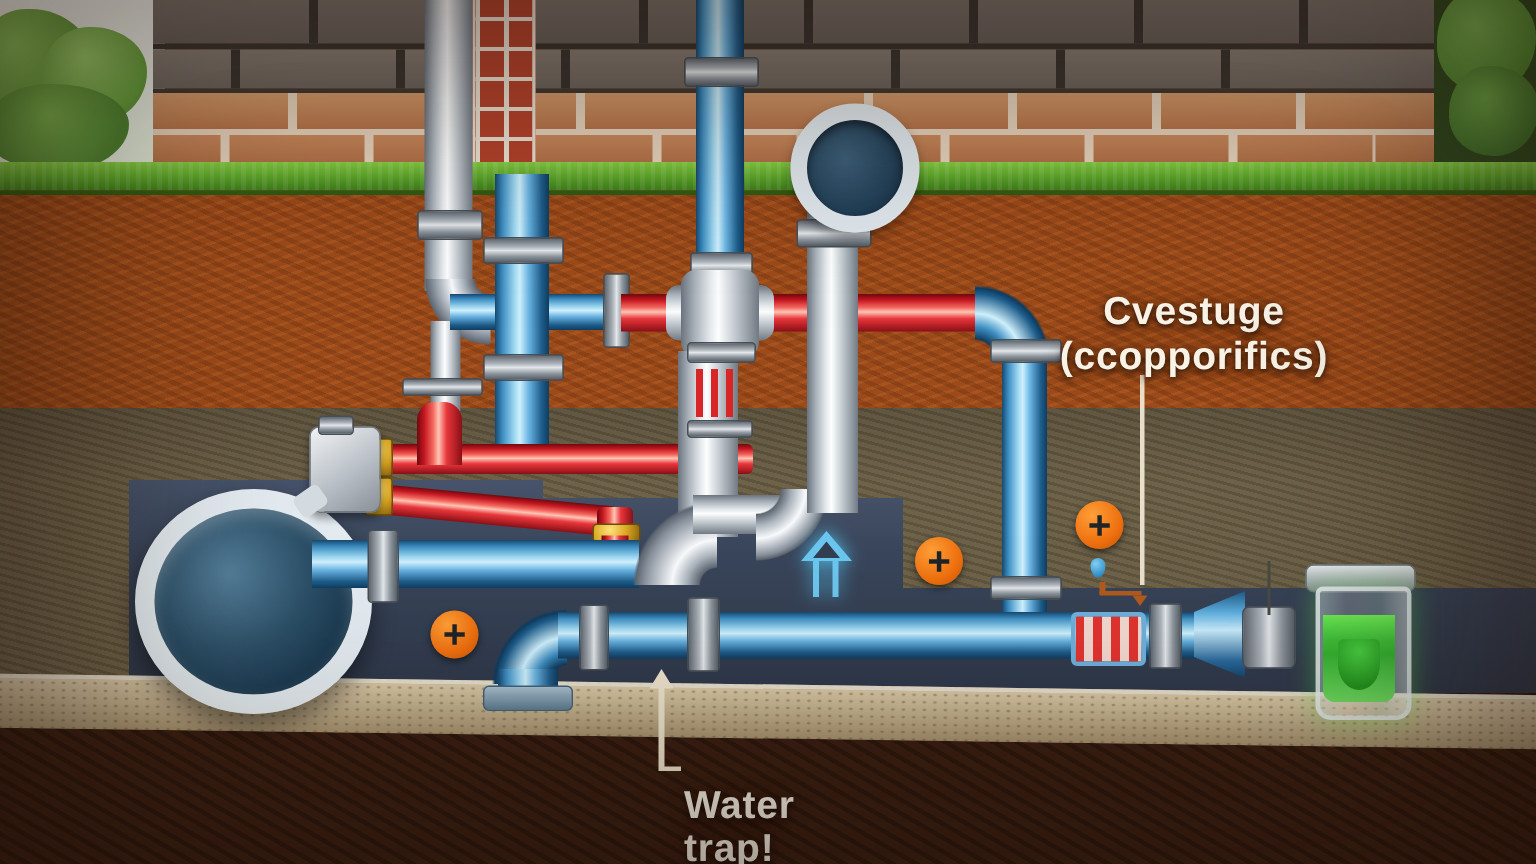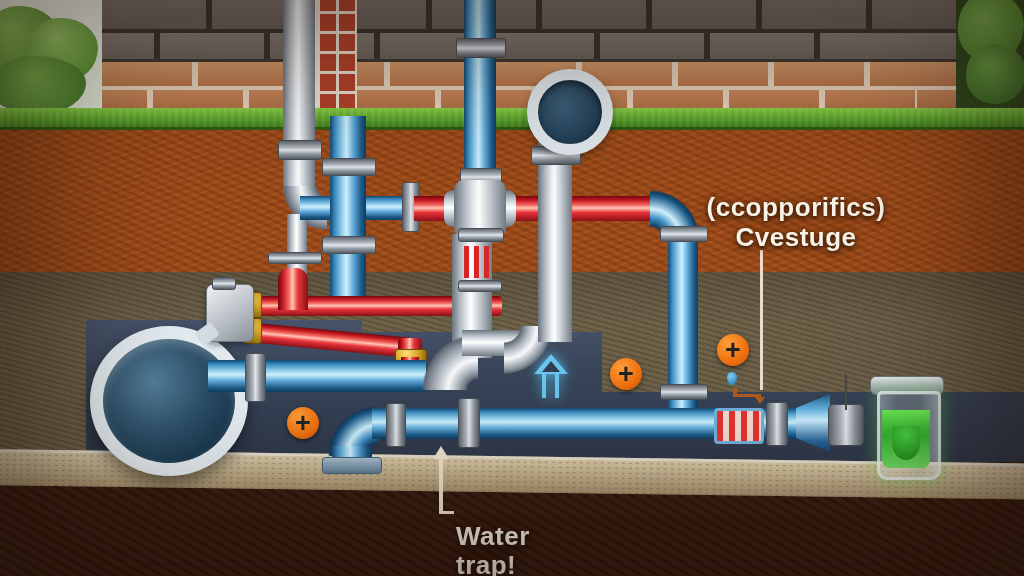--- a/index.html
+++ b/index.html
@@ -150,22 +150,22 @@
     <div class="abs" style="left:22px;top:50px;width:28px;height:34px;background:radial-gradient(circle at 50% 25%,#49d343,#23971f 80%);border-radius:4px 4px 50% 50%;"></div>
   </div>
 
   <div class="abs" style="left:727px;top:372px;width:10px;height:13px;background:radial-gradient(circle at 35% 30%,#7fd0f4,#1677b4);border-radius:50% 50% 50% 50%/38% 38% 62% 62%;"></div>
   <div class="abs" style="left:733px;top:388px;width:4px;height:8px;background:#b05a1e;"></div>
   <div class="abs" style="left:733px;top:394px;width:28px;height:3px;background:#b05a1e;"></div>
   <div class="abs" style="left:755px;top:397px;width:0;height:0;border-left:5px solid rgba(0,0,0,0);border-right:5px solid rgba(0,0,0,0);border-top:7px solid #b05a1e;"></div>
 
   <div class="abs leader" style="left:760px;top:250px;width:3px;height:140px;"></div>
   <div class="abs lbl" style="left:690px;top:192px;width:212px;text-align:center;line-height:30px;">
+    <div>Cvestuge</div>
     <div>(ccopporifics)</div>
-    <div>Cvestuge</div>
   </div>
 
   <div class="abs" style="left:845px;top:374px;width:2px;height:36px;background:#4a4a44;"></div>
 
   <div class="abs" style="left:433px;top:446px;width:0;height:0;border-left:8px solid rgba(0,0,0,0);border-right:8px solid rgba(0,0,0,0);border-bottom:13px solid #ece3cc;"></div>
   <div class="abs" style="left:439px;top:457px;width:4px;height:57px;background:#ece3cc;"></div>
   <div class="abs" style="left:441px;top:511px;width:13px;height:3px;background:#ece3cc;"></div>
   <div class="abs lbl" style="left:456px;top:522px;line-height:29px;">
     <div>Water</div>
     <div>trap!</div>

